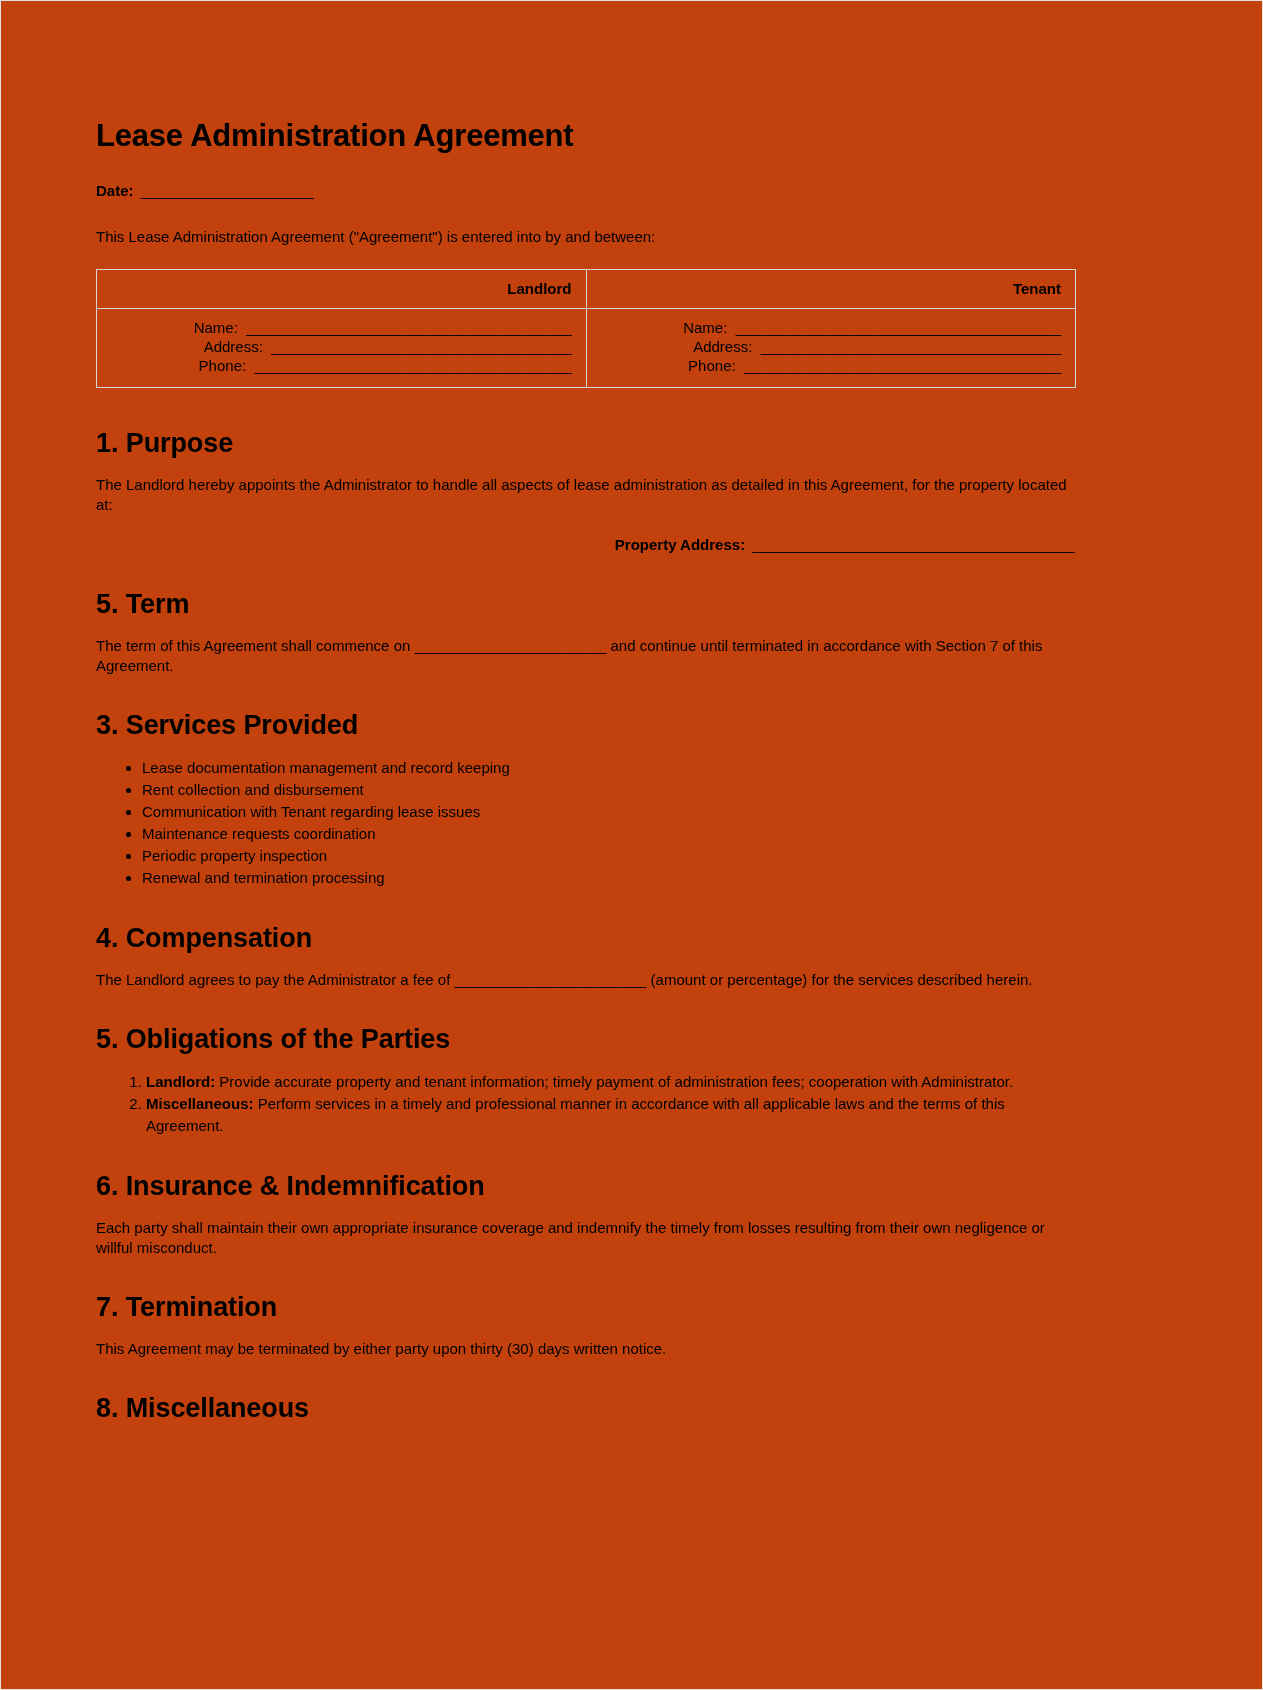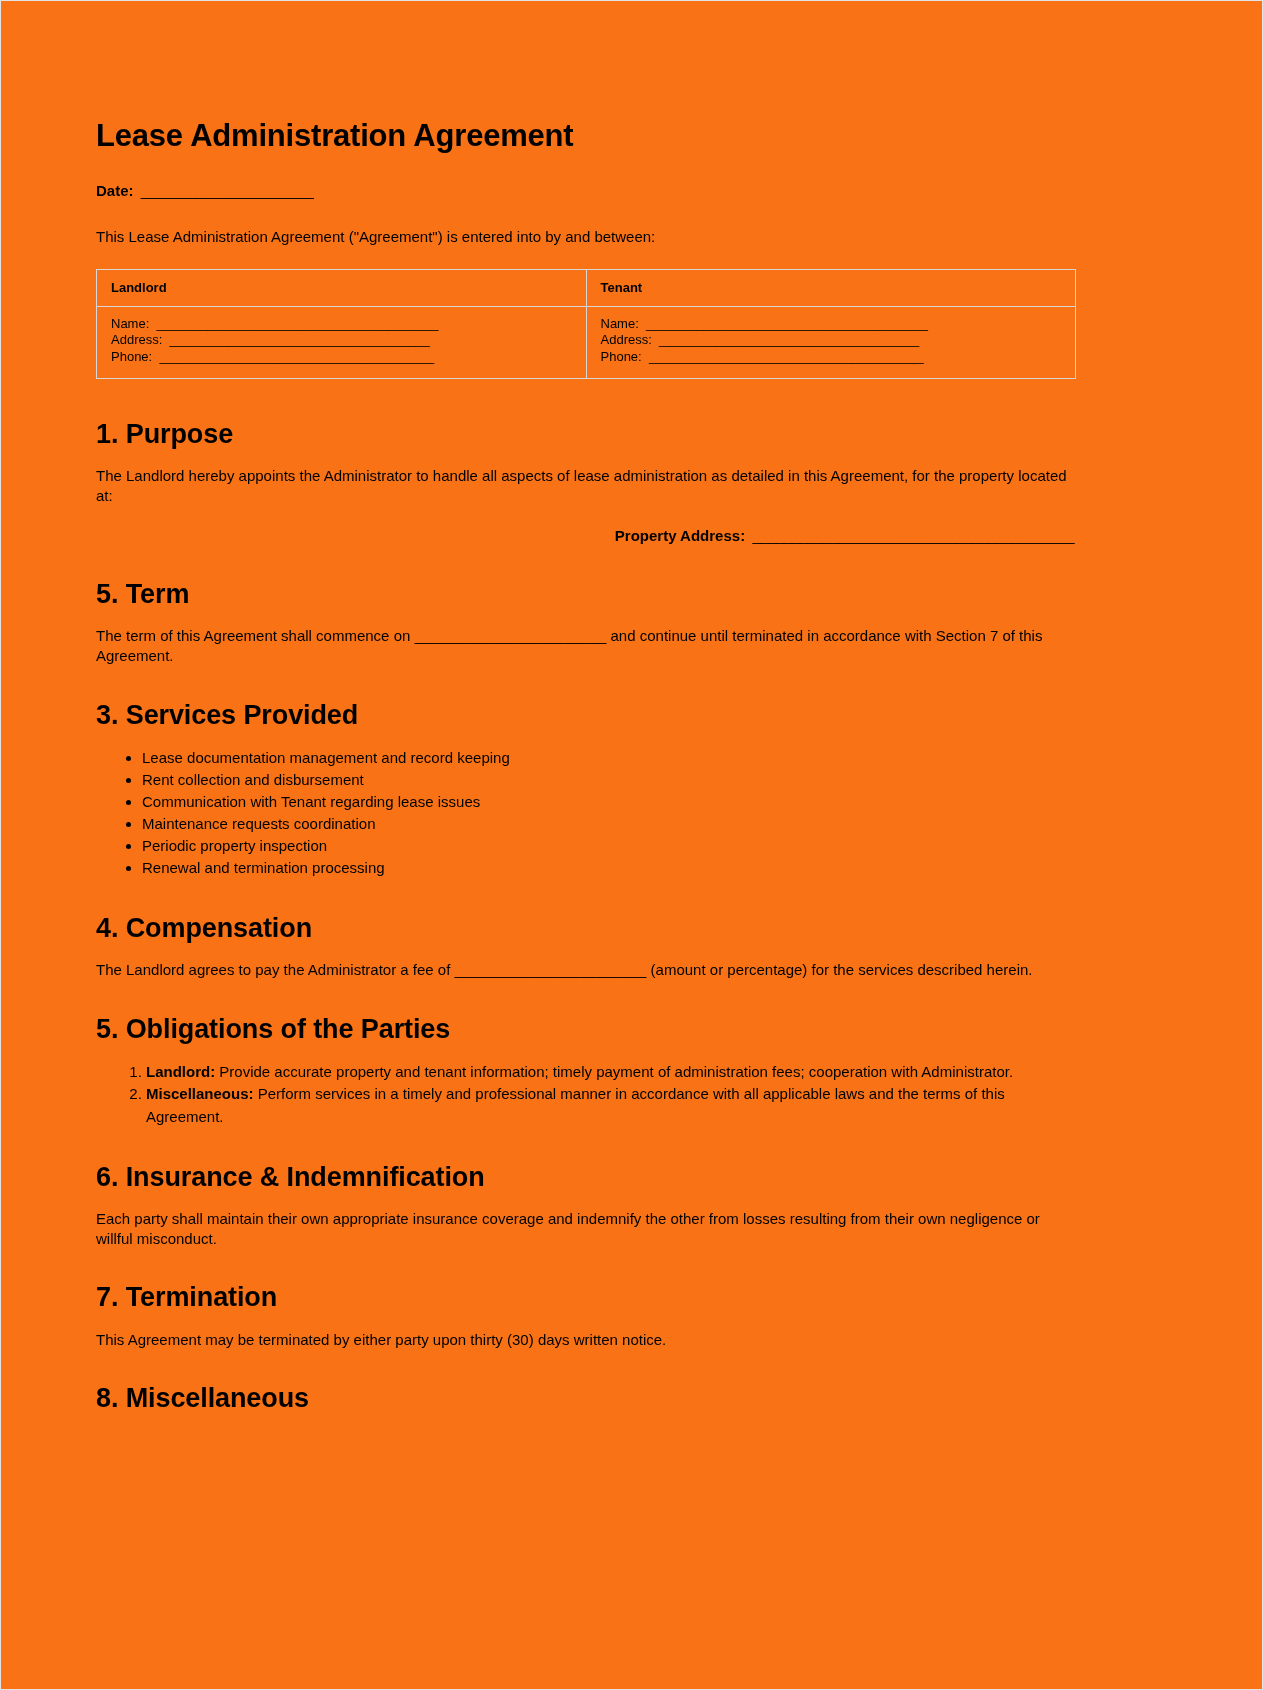--- a/index.html
+++ b/index.html
@@ -12,21 +12,21 @@
     height: 1690px;
     font-family: "Liberation Sans", sans-serif;
     color: #000000;
     -webkit-font-smoothing: antialiased;
   }
   .page {
     position: relative;
     box-sizing: border-box;
     width: 1263px;
     height: 1690px;
-    background: #f97316;
+    background: #c2410c;
     border: 1px solid #e3e3e3;
     padding: 118px 188px 0 95px;
   }
   .doc-title {
     font-size: 31px;
     font-weight: bold;
     letter-spacing: -0.2px;
     margin: 0 0 28px 0;
     line-height: 1.1;
   }
@@ -47,24 +47,24 @@
   }
   table.parties {
     border-collapse: collapse;
     width: 980px;
     margin: 0 0 40px 0;
     table-layout: fixed;
   }
   table.parties th,
   table.parties td {
     border: 1px solid #d7d7d7;
-    text-align: left;
+    text-align: right;
     vertical-align: top;
     padding: 9px 14px 10px 14px;
-    font-size: 13px;
+    font-size: 15px;
   }
   table.parties th {
     font-weight: bold;
     padding-top: 10px;
     padding-bottom: 11px;
   }
   table.parties td {
     line-height: 1.28;
     padding-bottom: 12px;
   }
@@ -174,21 +174,21 @@
   <div class="sec-block">
     <h2 class="section">5. Obligations of the Parties</h2>
     <ol class="numbered">
       <li><b class="lbl">Landlord:</b><span> Provide accurate property and tenant information; timely payment of administration fees; cooperation with Administrator.</span></li>
       <li><b class="lbl">Miscellaneous:</b><span> Perform services in a timely and professional manner in accordance with all applicable laws and the terms of this Agreement.</span></li>
     </ol>
   </div>
 
   <div class="sec-block">
     <h2 class="section">6. Insurance &amp; Indemnification</h2>
-    <p class="body-text">Each party shall maintain their own appropriate insurance coverage and indemnify the other from losses resulting from their own negligence or willful misconduct.</p>
+    <p class="body-text">Each party shall maintain their own appropriate insurance coverage and indemnify the timely from losses resulting from their own negligence or willful misconduct.</p>
   </div>
 
   <div class="sec-block">
     <h2 class="section">7. Termination</h2>
     <p class="body-text">This Agreement may be terminated by either party upon thirty (30) days written notice.</p>
   </div>
 
   <div class="sec-block">
     <h2 class="section">8. Miscellaneous</h2>
   </div>

